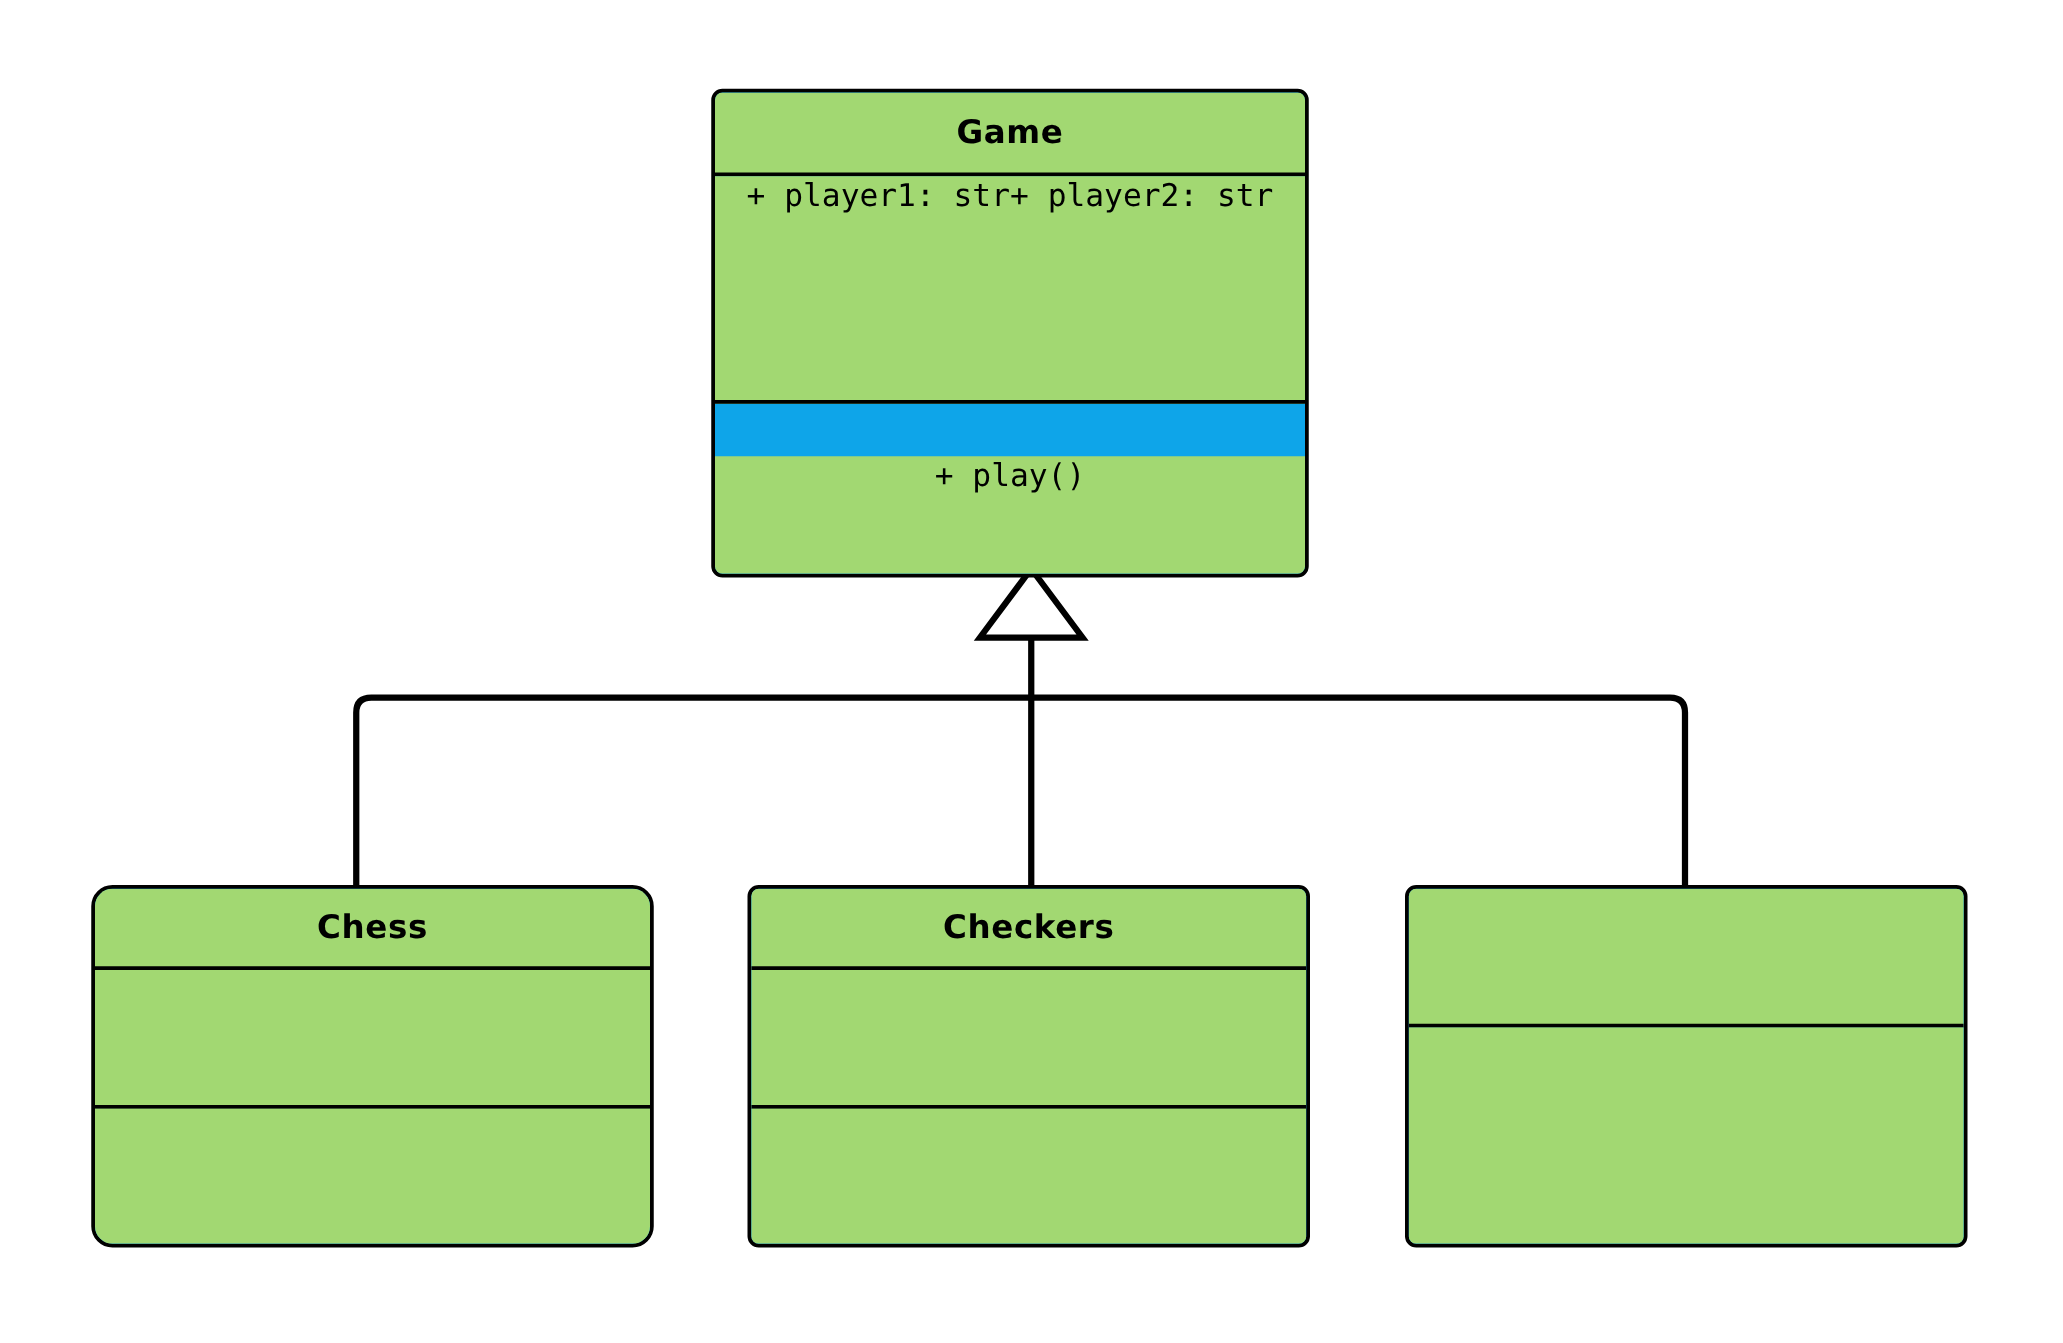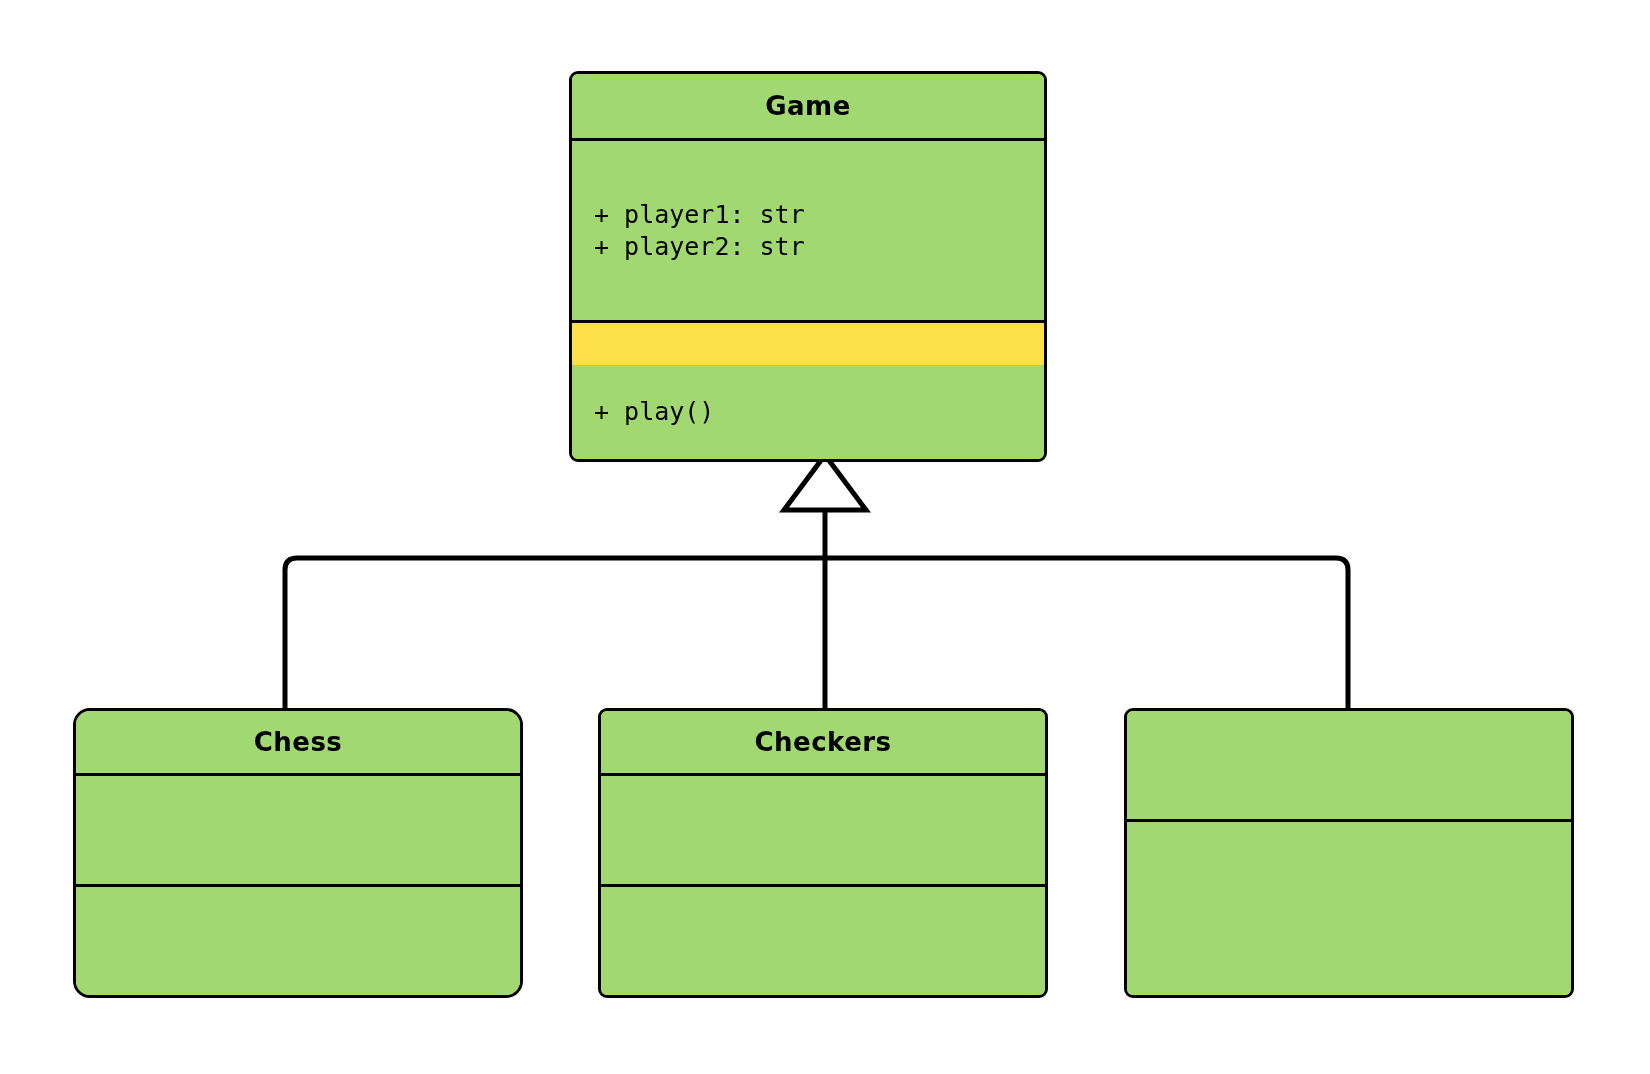--- a/index.html
+++ b/index.html
@@ -12,21 +12,21 @@
     position: relative;
     width: 1650px;
     height: 1074px;
     background: #ffffff;
     overflow: hidden;
     font-family: "DejaVu Sans", "Liberation Sans", sans-serif;
   }
   .uml-class {
     position: absolute;
     box-sizing: border-box;
-    background: #fde047;
+    background: #0ea5e9;
     border: 3px solid #000000;
     border-radius: 9px;
     overflow: hidden;
     display: flex;
     flex-direction: column;
   }
   .uml-title {
     box-sizing: border-box;
     display: flex;
     align-items: center;
@@ -37,21 +37,20 @@
     color: #000000;
     font-family: "DejaVu Sans", "Liberation Sans", sans-serif;
     border-bottom: 3px solid #000000;
     background: #a2d872;
   }
   .uml-compartment {
     box-sizing: border-box;
     background: #a2d872;
     padding: 0 22px;
     display: flex;
-    flex-direction: column;
     justify-content: center;
   }
   .uml-compartment.divided {
     border-bottom: 3px solid #000000;
   }
   .uml-line {
     font-family: "DejaVu Sans Mono", "Liberation Mono", monospace;
     font-size: 25px;
     line-height: 1.28;
     color: #000000;

